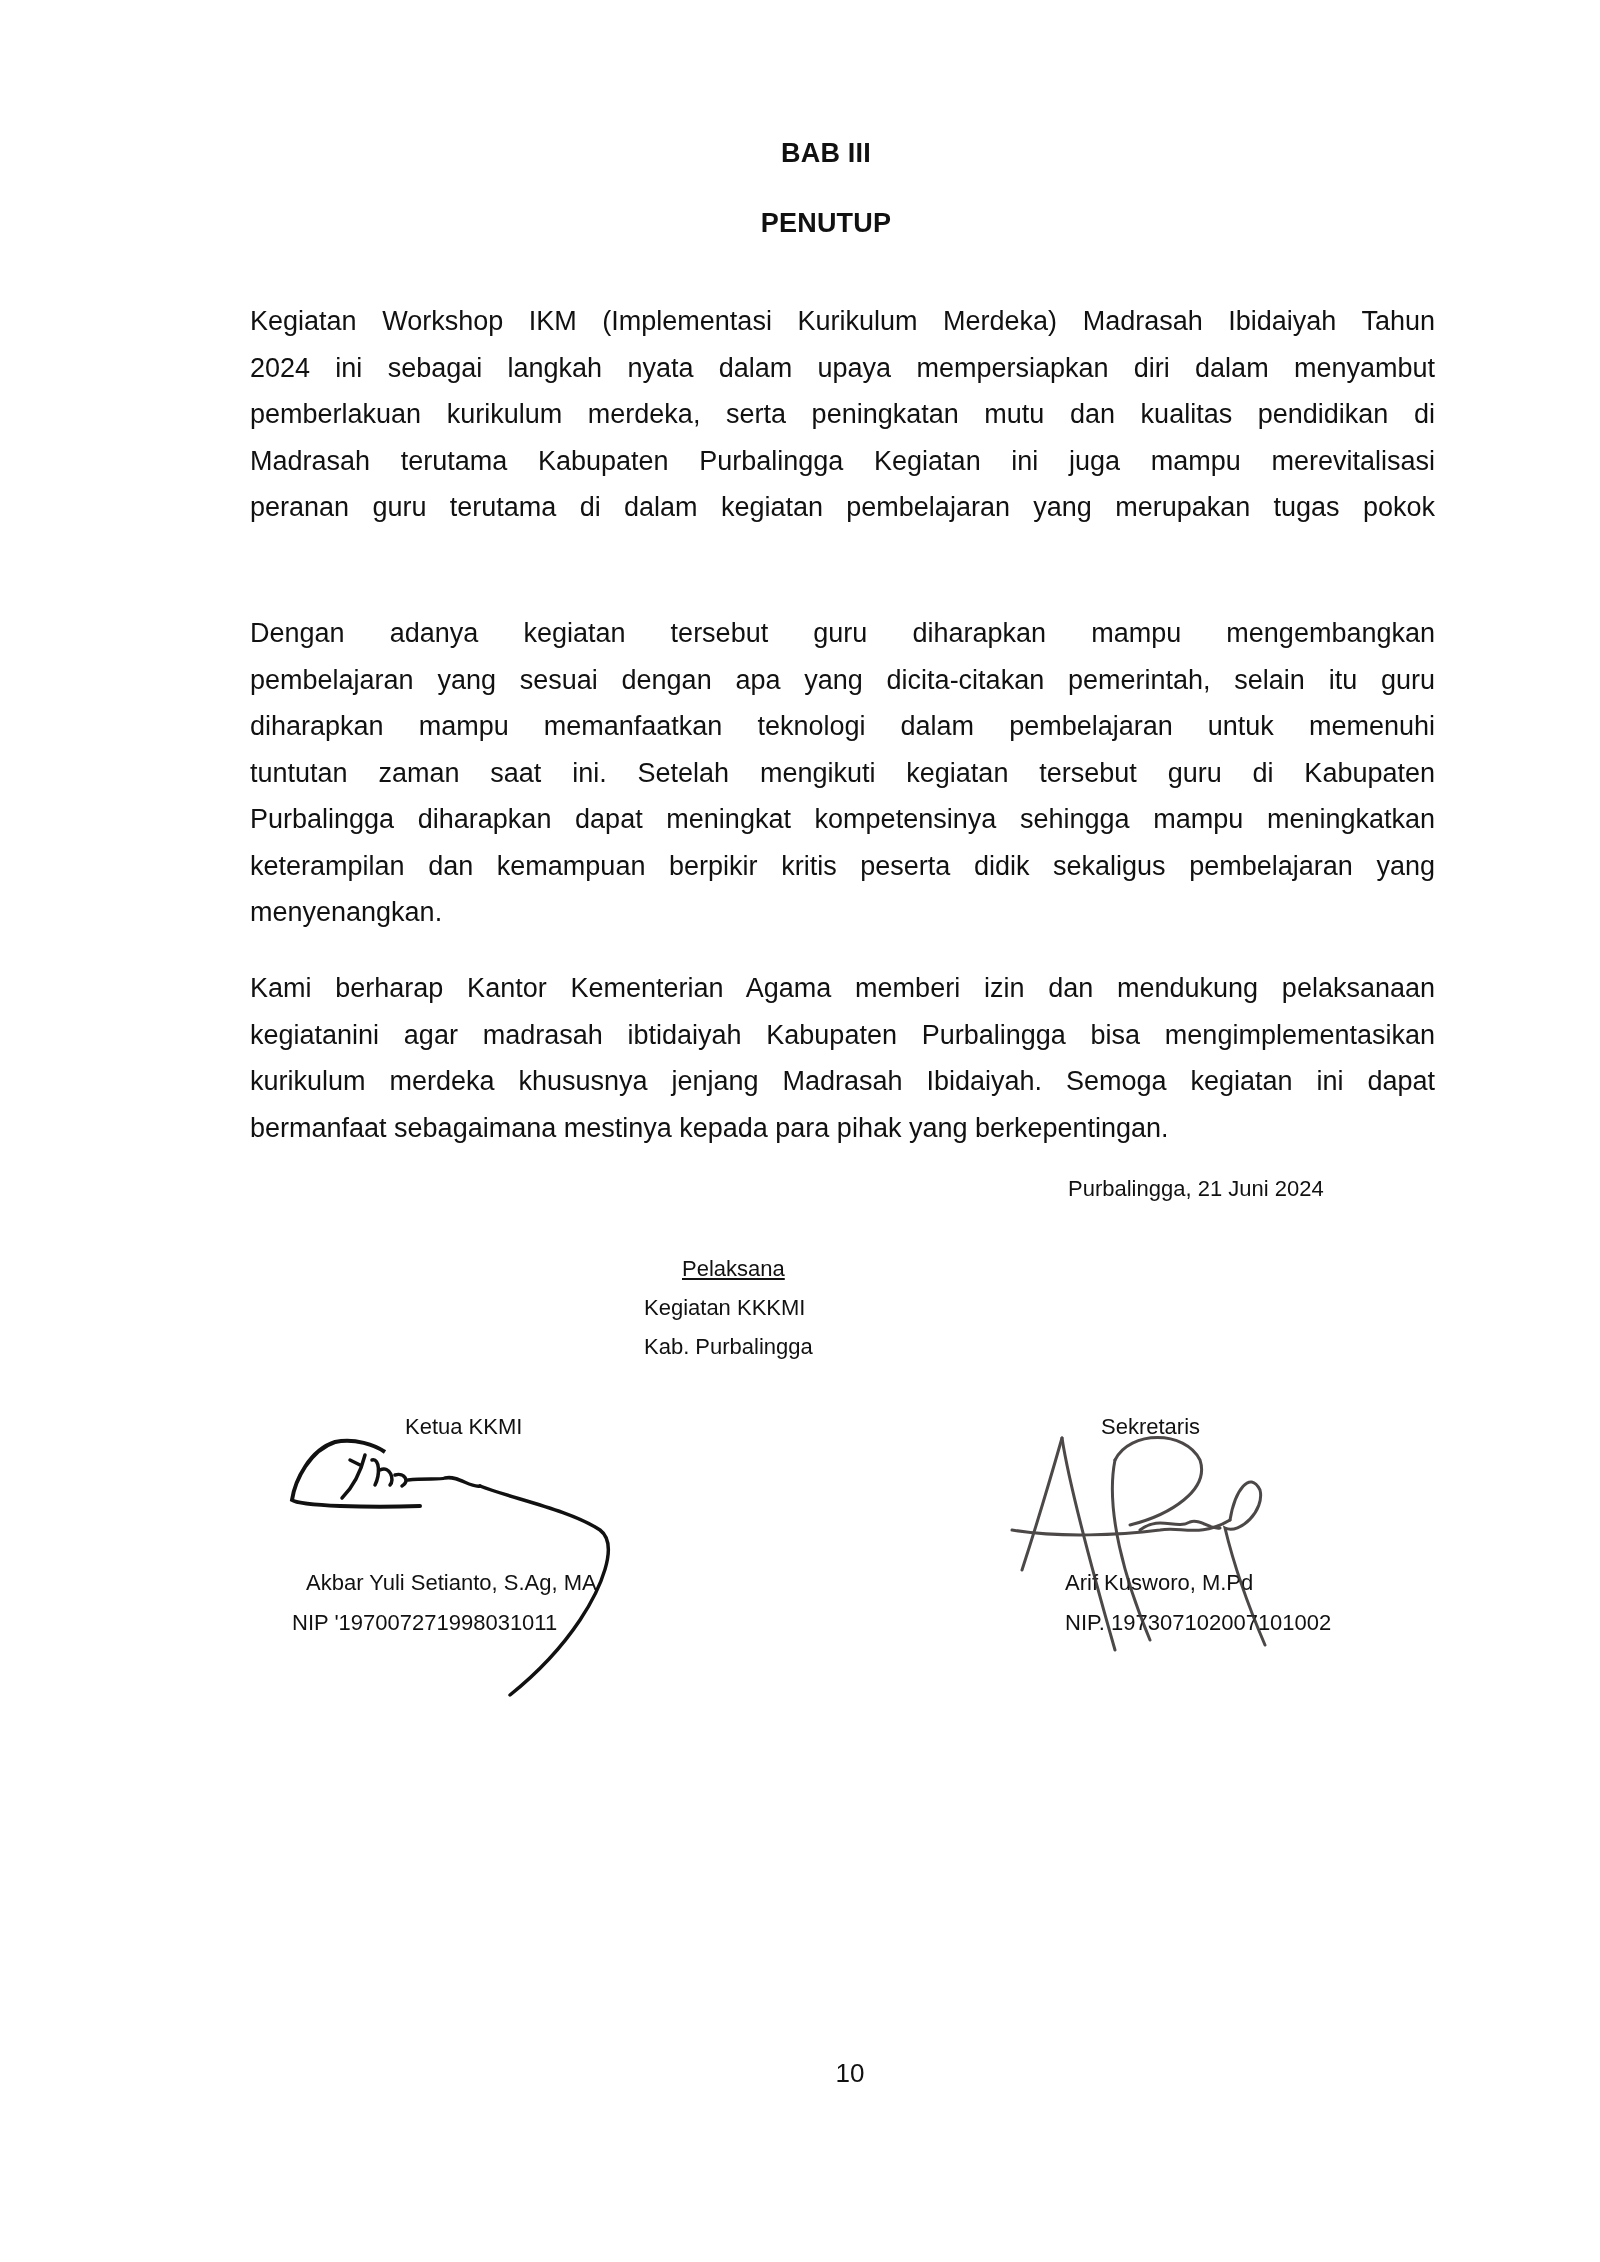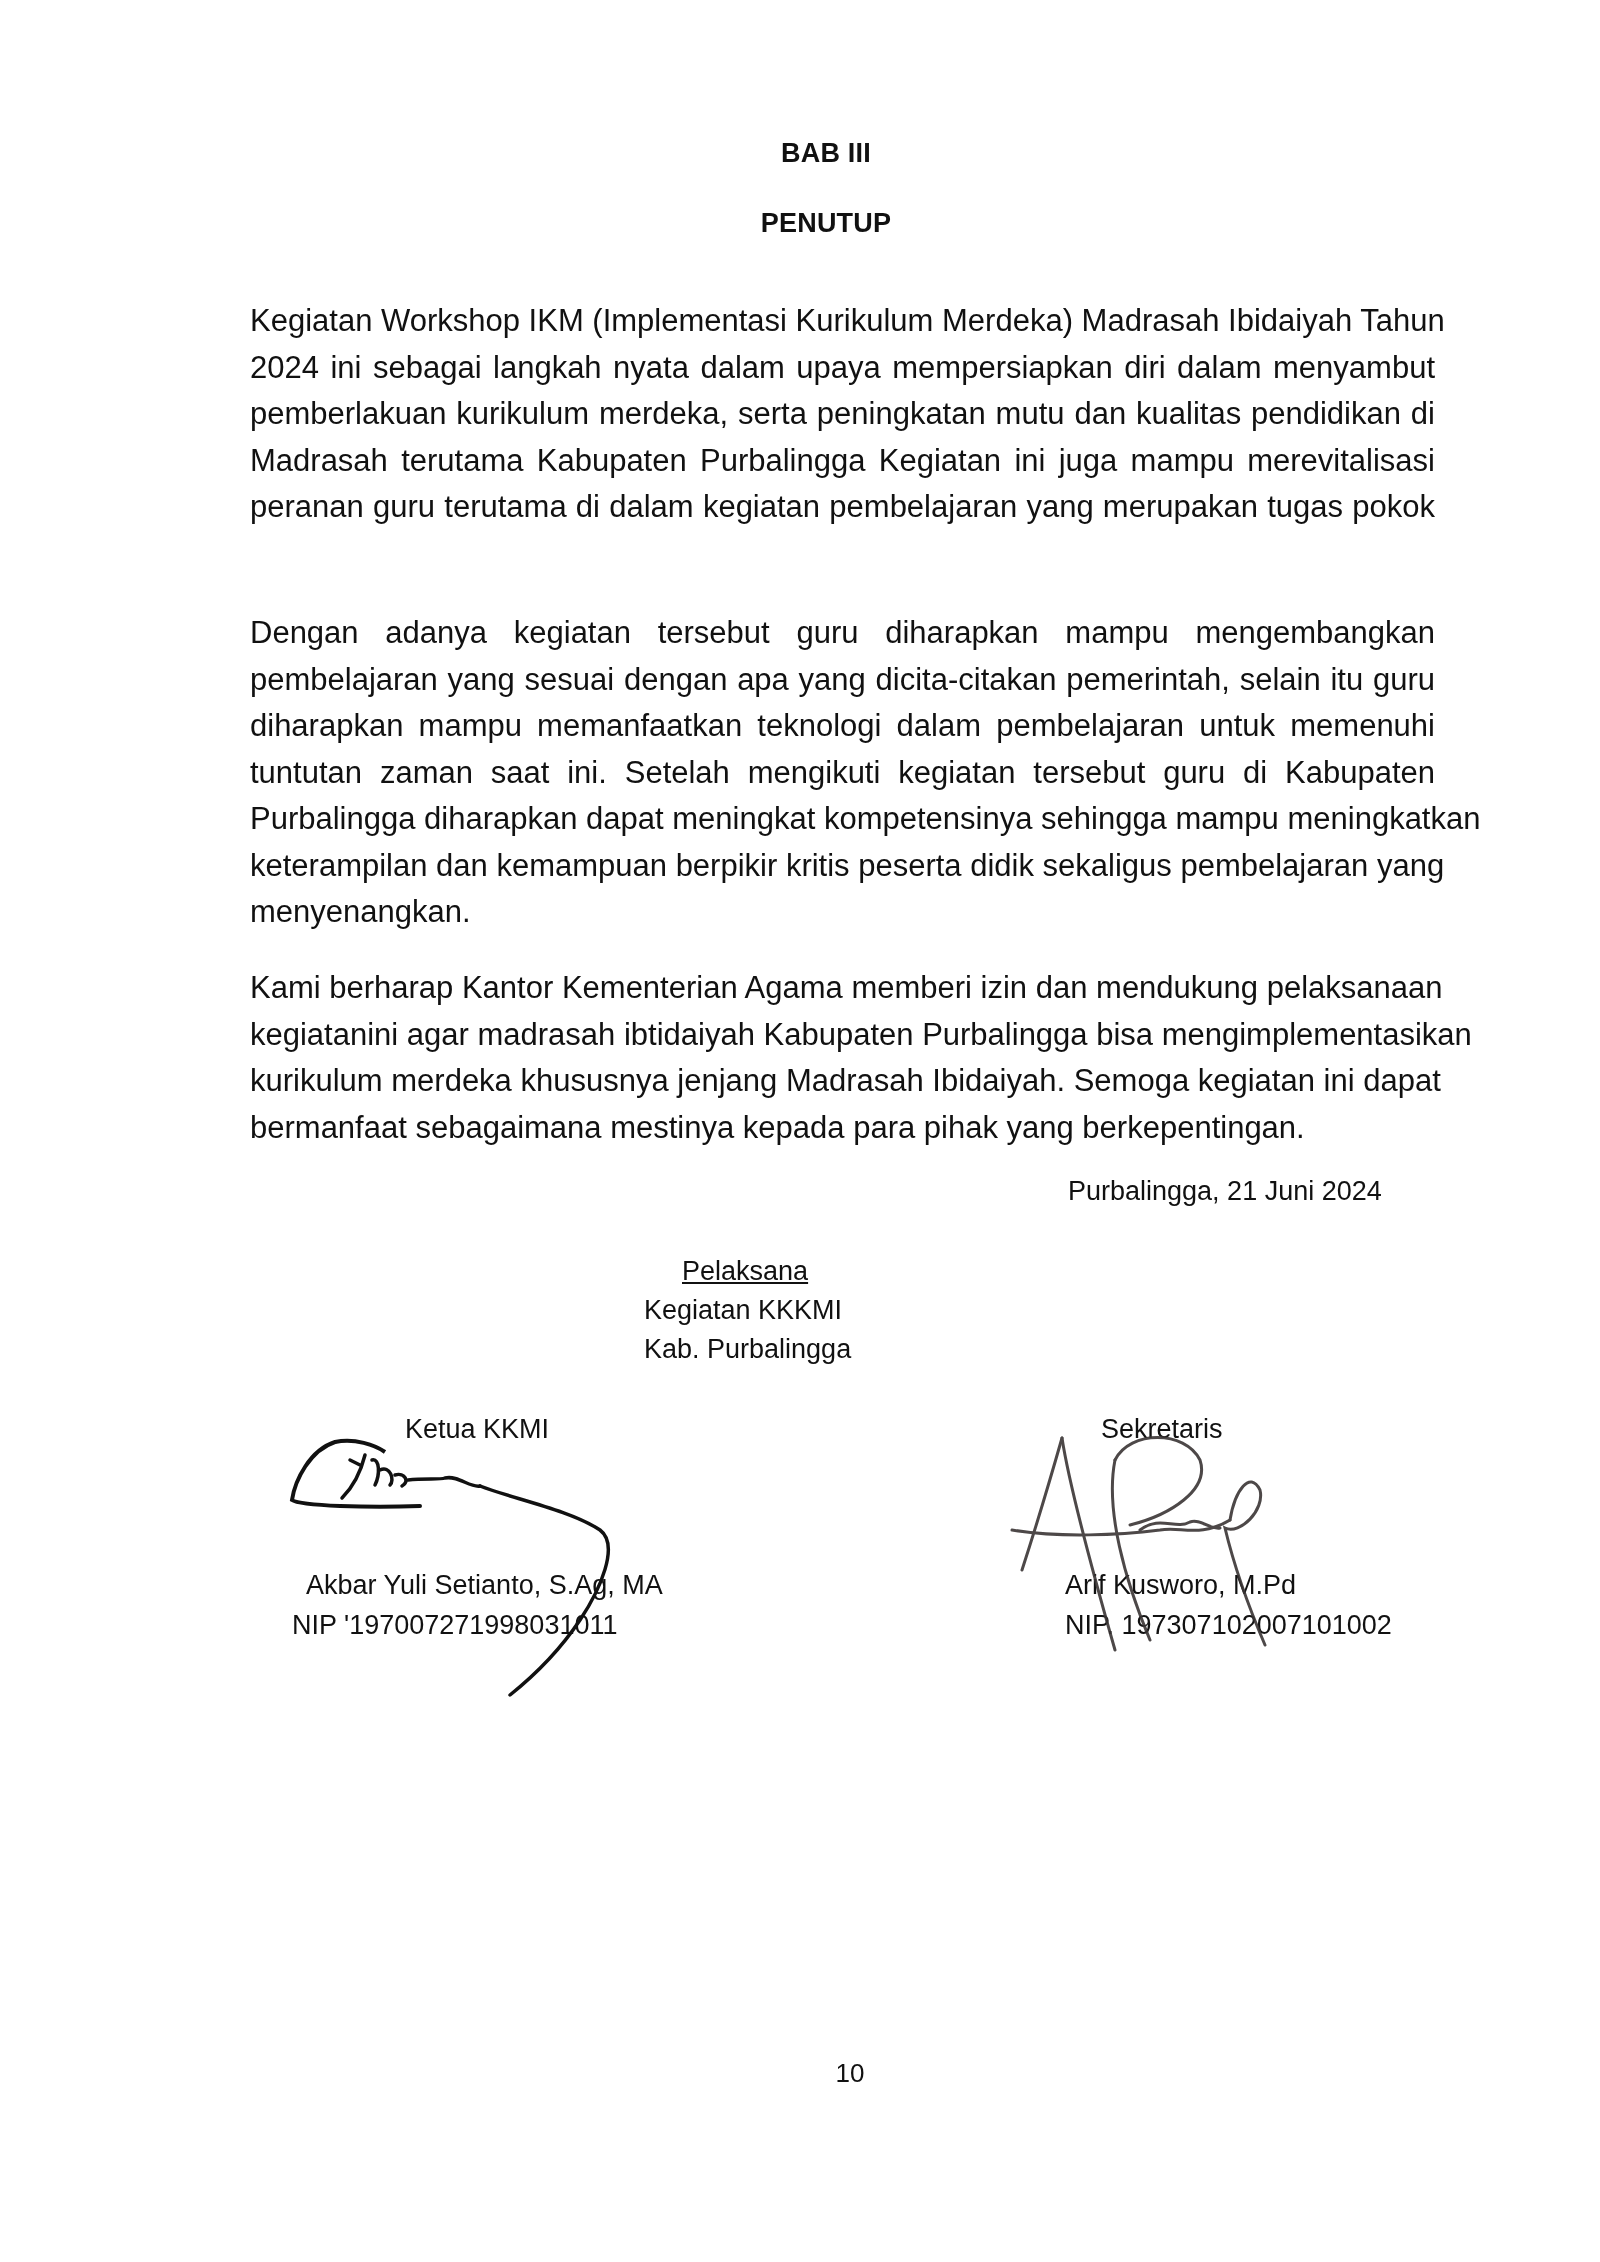--- a/index.html
+++ b/index.html
@@ -1,22 +1,22 @@
 <!DOCTYPE html>
 <html><head>
   <meta charset="utf-8">
   <style>
     html, body { margin:0; padding:0; background:#ffffff; }
     body { width:1600px; height:2262px; position:relative; overflow:hidden; color:#111; font-family:"Liberation Sans", sans-serif; }
     .page { position:absolute; left:0; top:0; width:1600px; height:2262px; }
     .heading { position:absolute; left:0; width:1652px; text-align:center; font-weight:bold; font-size:27px; letter-spacing:0.2px; }
-    .para { position:absolute; left:250px; width:1185px; font-size:31px; line-height:46.5px; text-align:justify; text-align-last:left; }
+    .para { position:absolute; left:250px; width:1185px; font-size:27px; line-height:46.5px; text-align:justify; text-align-last:left; }
     .line { display:block; text-align:justify; text-align-last:justify; white-space:nowrap; }
     .line.last { text-align-last:left; }
-    .txt { position:absolute; font-size:27px; white-space:nowrap; }
+    .txt { position:absolute; font-size:22px; white-space:nowrap; }
     .sig { position:absolute; pointer-events:none; }
   </style>
 </head>
 <body>
 
 <div class="page">
 
   <div class="heading" style="top:138px;">BAB III</div>
   <div class="heading" style="top:208px;">PENUTUP</div>
 

